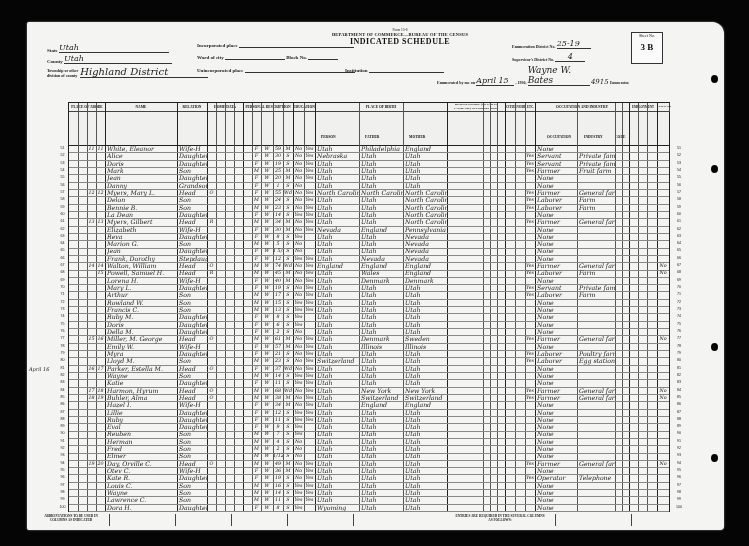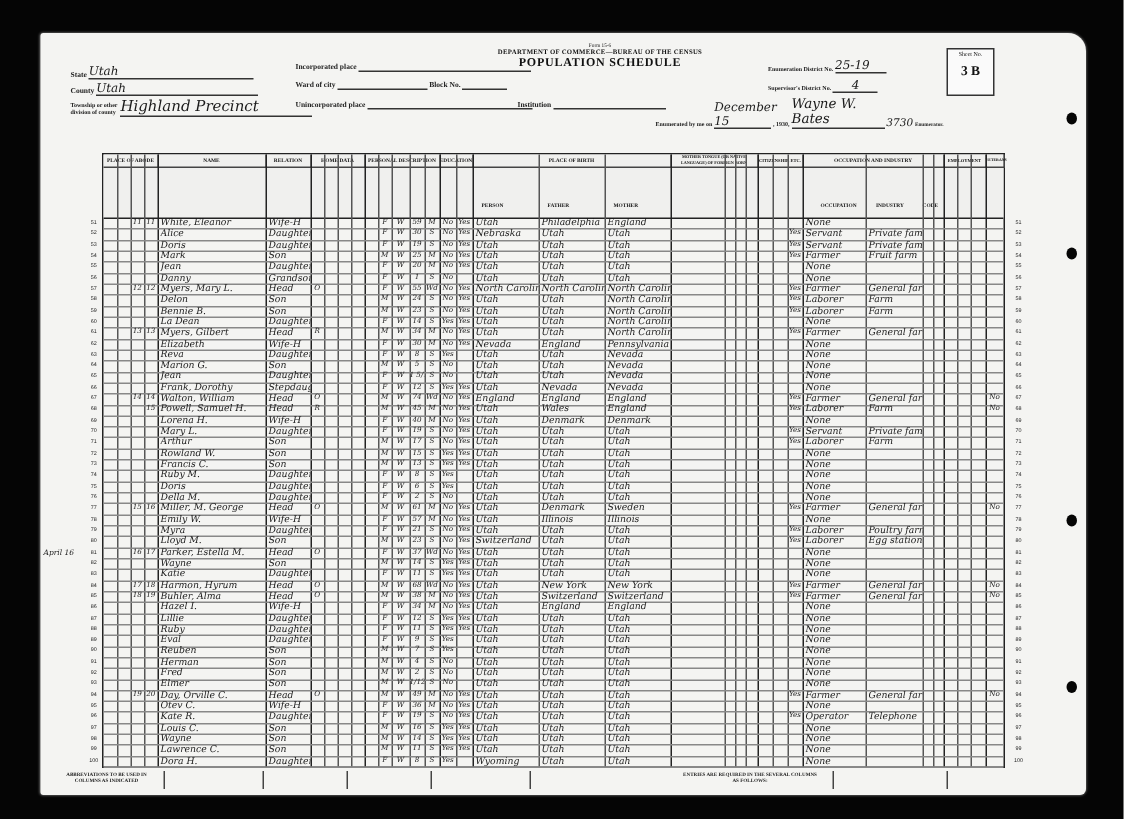--- a/index.html
+++ b/index.html
@@ -52,21 +52,21 @@
   <div class="hdr-row" style="left:20px; top:21px;">
     <span class="lbl">State</span>
     <span class="line hand" style="width:110px; font-size:8px;">Utah</span>
   </div>
   <div class="hdr-row" style="left:20px; top:32px;">
     <span class="lbl">County</span>
     <span class="line hand" style="width:108px; font-size:8px;">Utah</span>
   </div>
   <div class="hdr-row" style="left:20px; top:44px; width:165px;">
     <span class="lbl" style="display:inline-block; width:32px; font-size:4px;">Township or other division of county</span>
-    <span class="line hand" style="width:128px; font-size:10px;">Highland Precinct</span>
+    <span class="line hand" style="width:128px; font-size:10px;">Highland District</span>
   </div>
 
   <div class="hdr-row" style="left:170px; top:21px;">
     <span class="lbl">Incorporated place</span>
     <span class="line" style="width:115px;"></span>
   </div>
   <div class="hdr-row" style="left:170px; top:33px;">
     <span class="lbl">Ward of city</span>
     <span class="line" style="width:60px;"></span>
     <span class="lbl">Block No.</span>
@@ -77,37 +77,37 @@
     <span class="line" style="width:110px;"></span>
   </div>
   <div class="hdr-row" style="left:318px; top:46px;">
     <span class="lbl">Institution</span>
     <span class="line" style="width:75px;"></span>
   </div>
 
   <div class="title-block print">
     <div class="form">Form 15-6</div>
     <div class="dept">DEPARTMENT OF COMMERCE—BUREAU OF THE CENSUS</div>
-    <div class="sched">POPULATION SCHEDULE</div>
+    <div class="sched">INDICATED SCHEDULE</div>
   </div>
 
   <div class="hdr-row" style="left:485px; top:17px;">
     <span class="lbl" style="font-size:4px;">Enumeration District No.</span>
     <span class="line hand" style="width:34px; font-size:8px;">25-19</span>
   </div>
   <div class="hdr-row" style="left:485px; top:30px;">
     <span class="lbl" style="font-size:4px;">Supervisor's District No.</span>
     <span class="line hand" style="width:30px; font-size:8px; text-align:center;">4</span>
   </div>
   <div class="hdr-row" style="left:410px; top:43px;">
     <span class="lbl" style="font-size:4px;">Enumerated by me on</span>
-    <span class="line hand" style="width:38px; font-size:8px;">December 15</span>
+    <span class="line hand" style="width:38px; font-size:8px;">April 15</span>
     <span class="lbl" style="font-size:4px;">, 1930,</span>
     <span class="line hand" style="width:62px; font-size:9px;">Wayne W. Bates</span>
-    <span class="hand" style="font-size:7px;">3730</span>
+    <span class="hand" style="font-size:7px;">4915</span>
     <span class="lbl" style="font-size:3.5px;">Enumerator.</span>
   </div>
 
   <div class="sheetno print">
     <div>Sheet No.</div>
     <div class="v">3 B</div>
   </div>
 
   <div class="margin-note hand">April 16</div>
 

